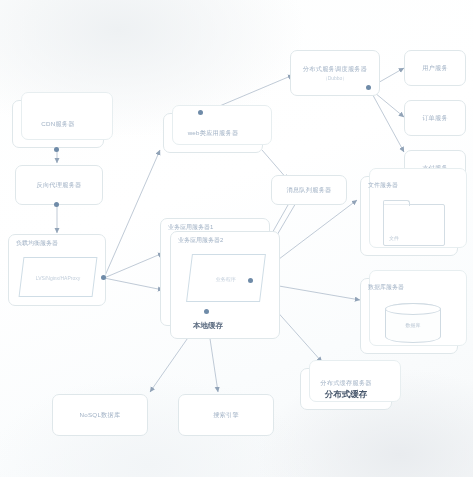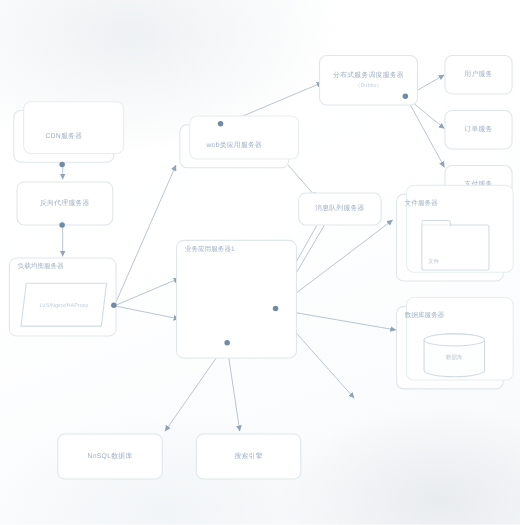--- a/index.html
+++ b/index.html
@@ -221,20 +221,27 @@
   <div class="hub" style="left:101px; top:275px;"></div>
 
   <div class="node stack soft" style="left:163px; top:113px; width:100px; height:40px;">
     <span class="label">web类应用服务器</span>
   </div>
   <div class="hub" style="left:198px; top:110px;"></div>
 
   <div class="node soft" style="left:160px; top:218px; width:110px; height:108px; align-items:flex-start; justify-content:flex-start;">
     <span class="title-tl">业务应用服务器1</span>
   </div>
+  <div class="node soft" style="left:170px; top:231px; width:110px; height:108px; align-items:flex-start; justify-content:flex-start;">
+    <span class="title-tl">业务应用服务器2</span>
+    <div class="skew-box" style="left:18px; top:22px; width:74px; height:48px;">
+      <span class="sub">业务程序</span>
+    </div>
+    <span class="mid" style="position:absolute; left:22px; bottom:8px;">本地缓存</span>
+  </div>
   <div class="hub" style="left:248px; top:278px;"></div>
   <div class="hub" style="left:204px; top:309px;"></div>
 
   <div class="node soft" style="left:290px; top:50px; width:90px; height:46px;">
     <span class="label">分布式服务调度服务器</span>
     <span class="sub">（Dubbo）</span>
   </div>
   <div class="hub" style="left:366px; top:85px;"></div>
 
   <div class="node soft" style="left:404px; top:50px; width:62px; height:36px;">
@@ -258,20 +265,24 @@
     </div>
   </div>
 
   <div class="node stack soft" style="left:360px; top:278px; width:98px; height:76px; align-items:flex-start; justify-content:flex-start;">
     <span class="title-tl">数据库服务器</span>
     <div class="cylinder" style="left:24px; top:24px; width:56px; height:40px;">
       <span>数据库</span>
     </div>
   </div>
 
+  <div class="node stack soft" style="left:300px; top:368px; width:92px; height:42px;">
+    <span class="label" style="margin-bottom:2px;">分布式缓存服务器</span>
+    <span class="strong">分布式缓存</span>
+  </div>
 
   <div class="node soft" style="left:52px; top:394px; width:96px; height:42px;">
     <span class="label">NoSQL数据库</span>
   </div>
   <div class="node soft" style="left:178px; top:394px; width:96px; height:42px;">
     <span class="label">搜索引擎</span>
   </div>
 
 </div>
 

